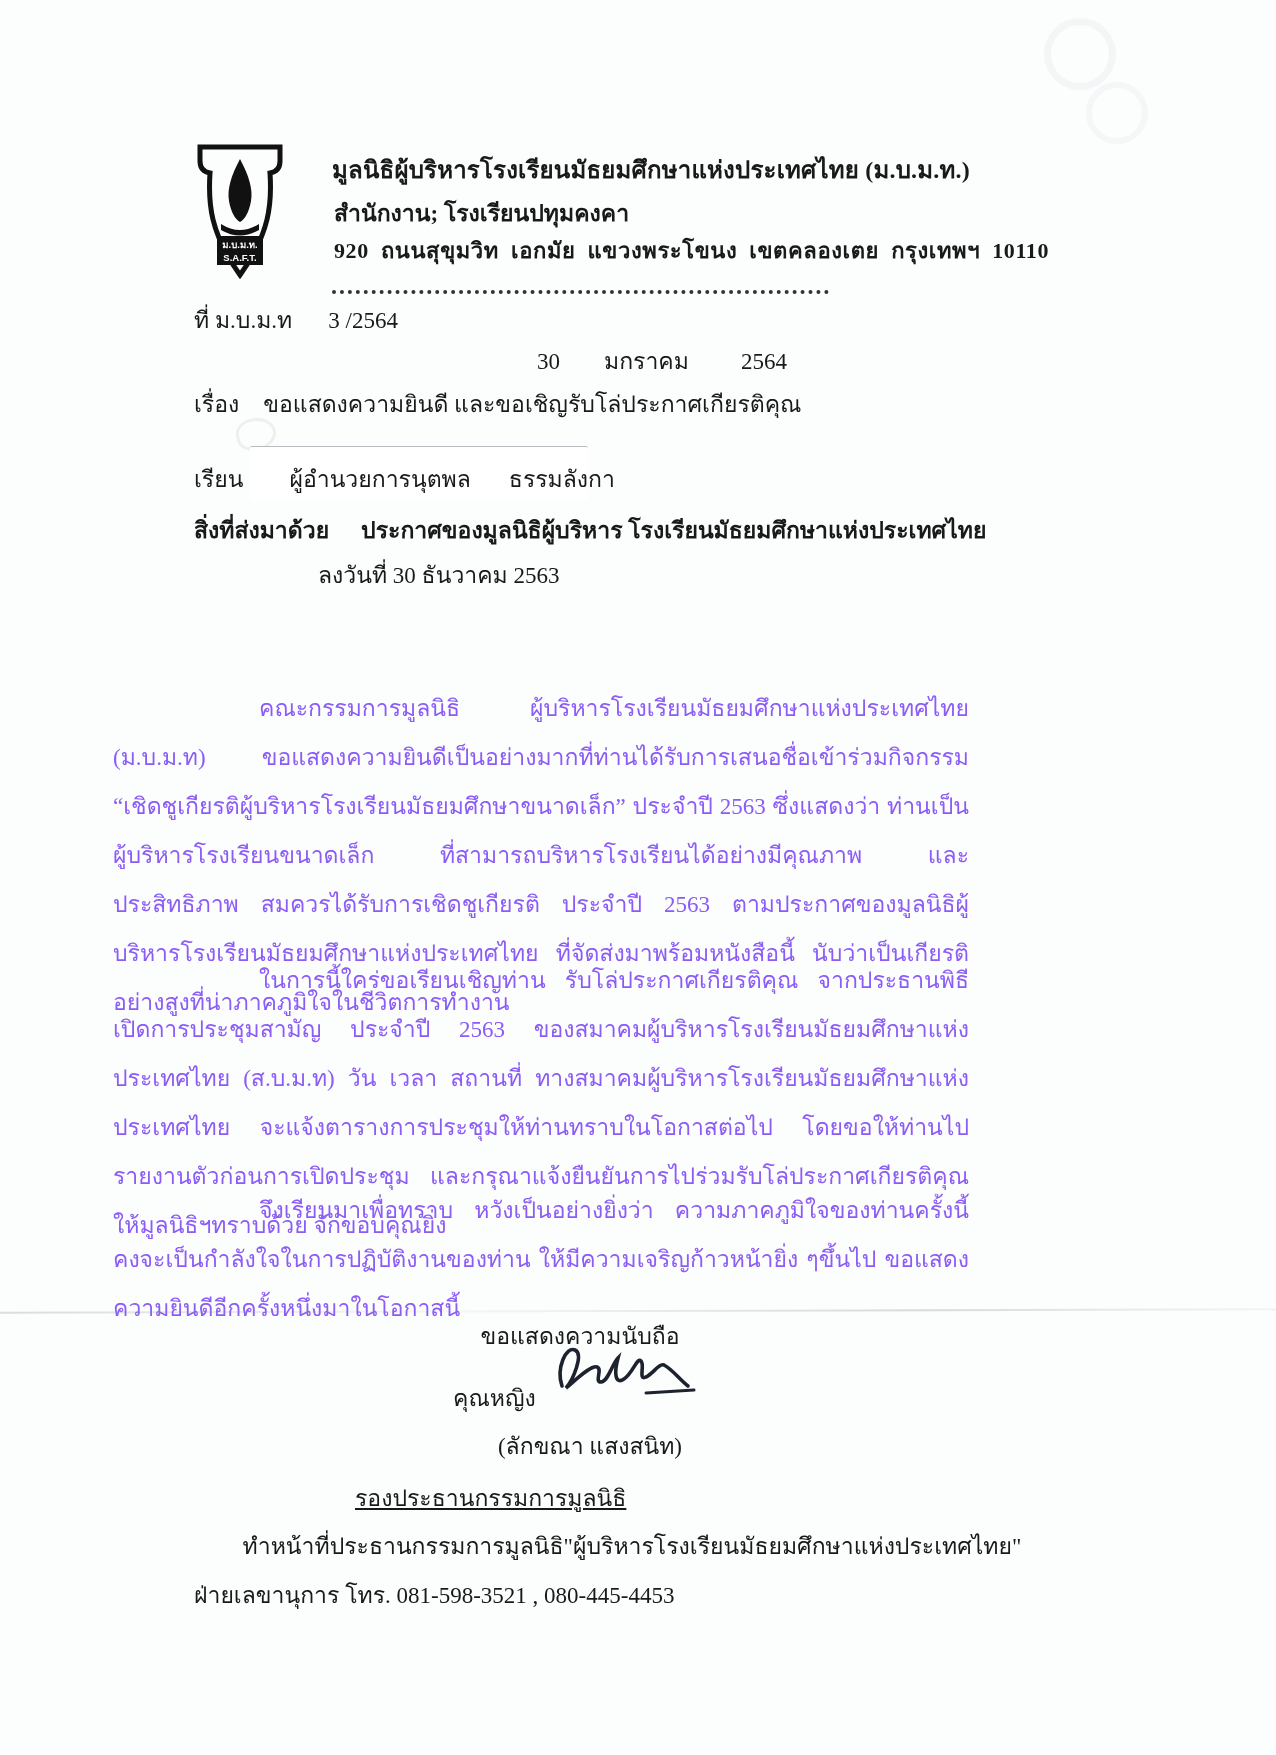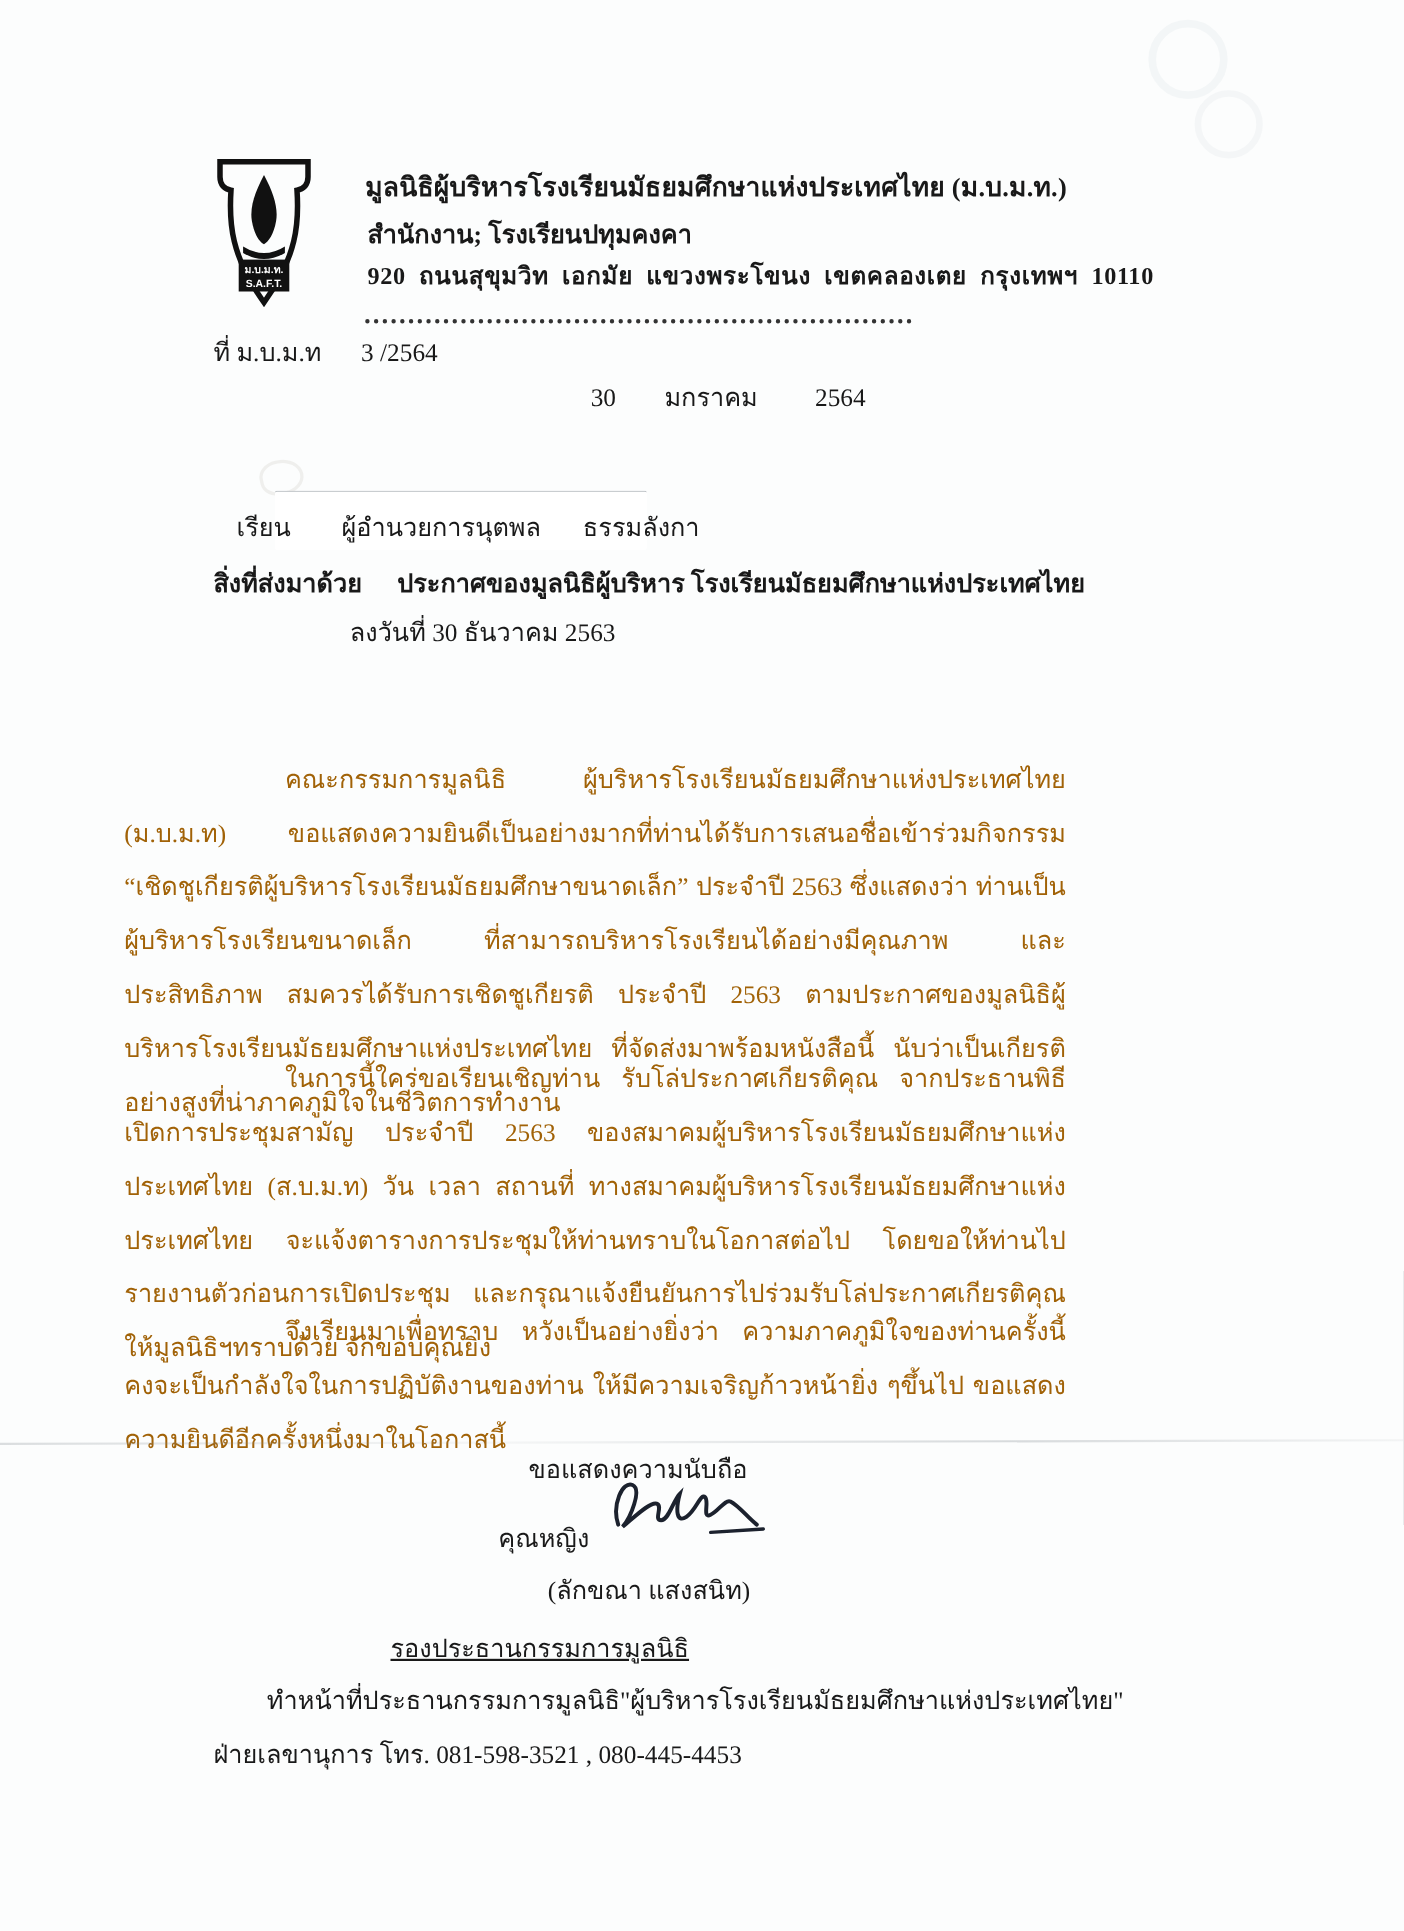--- a/index.html
+++ b/index.html
@@ -24,32 +24,32 @@
   .ref-num  { margin-left:36px; }
   .dateline { left:537px; top:343px; }
   .date-month { margin-left:44px; }
   .date-year  { margin-left:52px; }
   .subject  { left:194px; top:386px; }
   .subject-text { margin-left:24px; }
   .patch {
     left:250px; top:446px; width:338px; height:53px;
     background:#ffffff; border-top:1.5px solid #b7bcc0; border-radius:2px;
   }
-  .to       { left:194px; top:461px;margin-left:21px; }
+  .to       { left:194px; top:461px; }
   .to-name1 { margin-left:46px; }
   .to-name2 { margin-left:38px; }
   .attach   { left:194px; top:512px;font-weight:bold; }
   .attach-text { margin-left:32px; }
   .attach-date { left:318px; top:557px; }
   
   .para {
     left:113px; width:856px;
     font-size:23px; line-height:49px;
     text-align:justify; text-indent:146px;
-    color:#a16207;
+    color:#8b5cf6;
   }
   .p1 { top:684px; }
   .p2 { top:956px; }
   .p3 { top:1186px; }
   
   .closing { font-size:23px; }
   .salutation { left:380px; top:1318px; width:400px; text-align:center; }
   .sig-prefix { left:453px; top:1380px; }
   .signature  { left:546px; top:1336px; width:160px; height:74px; }
   .signature svg { width:100%; height:100%; }
@@ -92,20 +92,23 @@
   <div class="abs lh-addr">920 ถนนสุขุมวิท เอกมัย แขวงพระโขนง เขตคลองเตย กรุงเทพฯ 10110</div>
   <div class="abs dotline"></div>
 
   <div class="abs meta ref">
     <span>ที่ ม.บ.ม.ท</span><span class="ref-num">3 /2564</span>
   </div>
   <div class="abs meta dateline">
     <span>30</span><span class="date-month">มกราคม</span><span class="date-year">2564</span>
   </div>
 
+  <div class="abs meta subject">
+    <span>เรื่อง</span><span class="subject-text">ขอแสดงความยินดี และขอเชิญรับโล่ประกาศเกียรติคุณ</span>
+  </div>
 
   <div class="abs patch"></div>
   <div class="abs meta to">
     <span>เรียน</span><span class="to-name1">ผู้อำนวยการนุตพล</span><span class="to-name2">ธรรมลังกา</span>
   </div>
 
   <div class="abs meta attach">
     <span>สิ่งที่ส่งมาด้วย</span><span class="attach-text">ประกาศของมูลนิธิผู้บริหาร โรงเรียนมัธยมศึกษาแห่งประเทศไทย</span>
   </div>
   <div class="abs meta attach-date">ลงวันที่ 30  ธันวาคม  2563</div>

